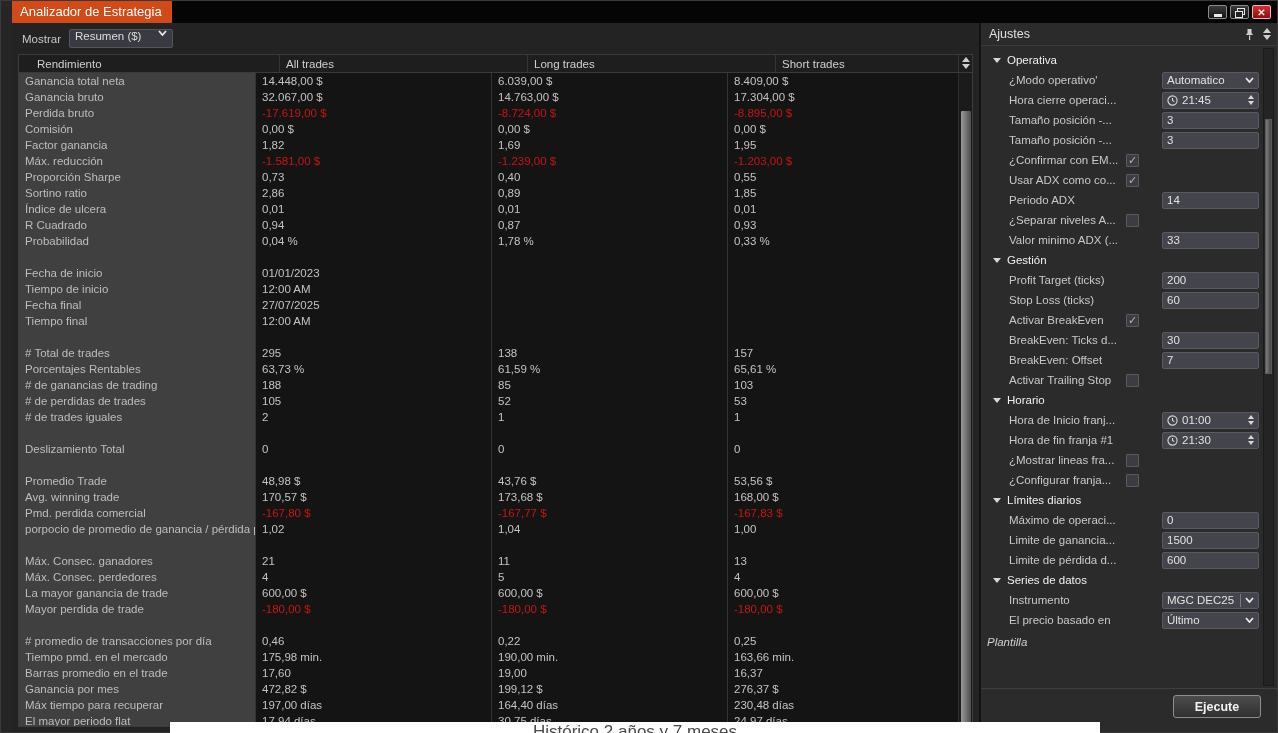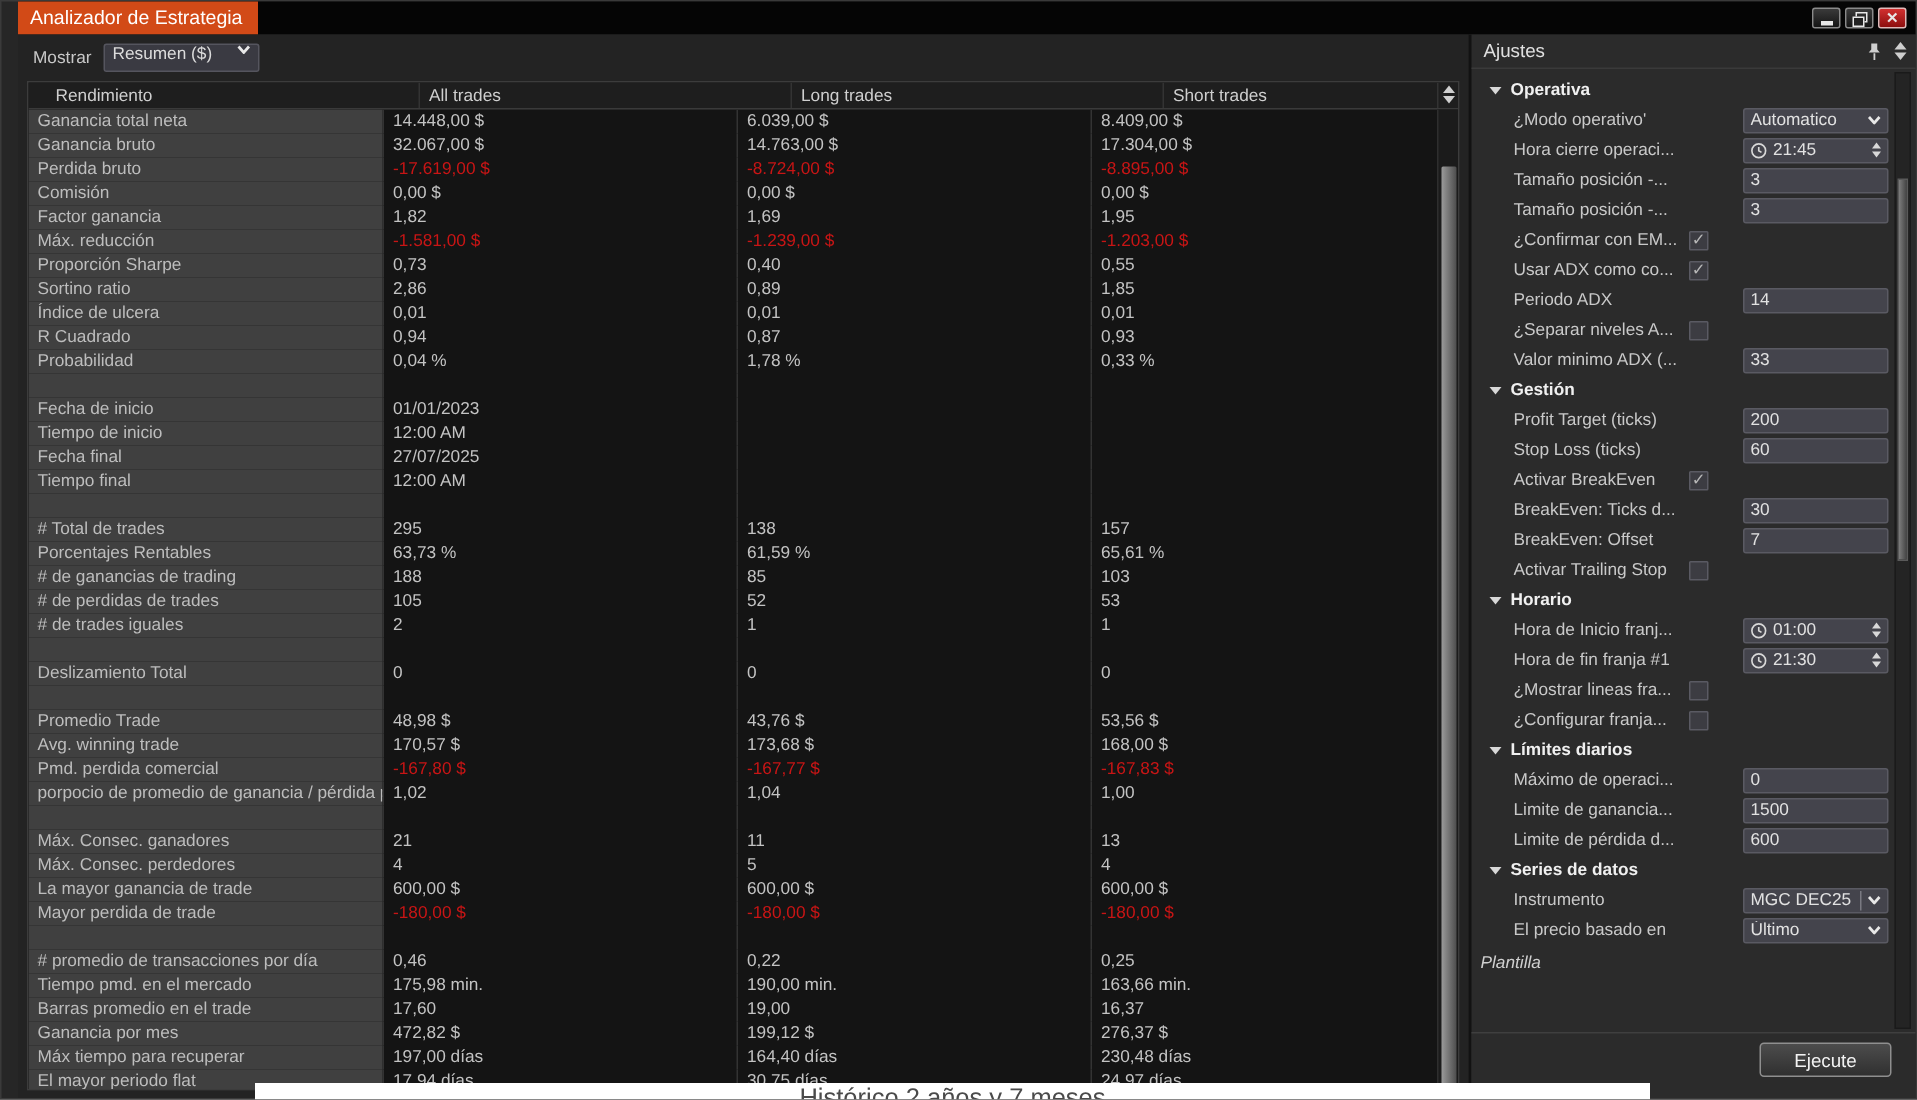--- a/index.html
+++ b/index.html
@@ -63,21 +63,21 @@
   .panel-header { height:23px; flex:0 0 23px; display:flex; align-items:center; padding:0 6px 0 8px;
                   border-bottom:1px solid #3a3a3a; }
   .panel-title { color:#e0e0e0; font-size:12.5px; flex:1; }
   .panel-body { flex:1; position:relative; padding:4px 18px 0 6px; overflow:hidden; }
   .panel-scroll { position:absolute; top:2px; right:3px; bottom:2px; width:11px; background:#242424; border:1px solid #1a1a1a; }
   .panel-scroll .scroll-thumb2 { position:absolute; left:1px; right:1px; top:70px; height:255px;
                   background:linear-gradient(90deg,#7d7d7d,#454545); border:1px solid #5a5a5a; }
 
   .group-header { display:flex; align-items:center; height:20px; gap:6px; padding-left:6px; cursor:pointer; }
   .group-arrow { width:0; height:0; border-left:4px solid transparent; border-right:4px solid transparent; border-top:5px solid #d8d8d8; }
-  .group-name { color:#f0f0f0; font-size:11.5px; font-weight:bold; }
+  .group-name { color:#f0f0f0; font-size:11.5px; font-weight:normal; }
 
   .item { display:flex; align-items:center; height:20px; padding-left:22px; }
   .item-label { flex:1; color:#c9c9c9; font-size:11.5px; overflow:hidden; white-space:nowrap; min-width:0; }
   .fldcol { width:133px; flex:0 0 133px; display:flex; align-items:center; }
 
   .fld { width:133px; height:17px; background:#44444c; border:1px solid #5a5a63; border-radius:2px;
          color:#e2e2e2; font-size:11.5px; display:flex; align-items:center; padding:0 4px; cursor:text;margin-left:36px; }
   .fld .val { flex:1; overflow:hidden; white-space:nowrap; }
   .fld.combo, .fld.time { cursor:pointer; }
   .fld.combo .chev { margin-left:3px; }
@@ -89,21 +89,21 @@
 
   .cbx { width:13px; height:13px; background:#3c3c42; border:1px solid #5a5a63; border-radius:1px;
          color:#b8b8b8; font-size:11px; line-height:11px; text-align:center; cursor:pointer; }
 
   .plantilla-row { height:24px; display:flex; align-items:center; justify-content:flex-start; padding-right:18px; }
   .plantilla { color:#d0d0d0; font-size:11.5px; font-style:italic; cursor:pointer; }
 
   .button-bar { flex:0 0 36px; border-top:1px solid #3f3f3f; display:flex; align-items:center;
                 justify-content:flex-end; padding-right:16px; background:#2b2b2b; }
   .exec-btn { width:88px; height:23px; background:linear-gradient(#4c4c4c,#303030); border:1px solid #8f8f8f;
-              border-radius:3px; color:#f2f2f2; font-size:12.5px; cursor:pointer; font-family:"Liberation Sans",sans-serif; }
+              border-radius:3px; color:#f2f2f2; font-size:12.5px; cursor:pointer; font-family:"Liberation Sans",sans-serif;font-weight:bold; }
   .panel-footer-pad { flex:0 0 8px; }
 
   
   .caption-strip { position:absolute; left:170px; top:722px; width:930px; height:11px; background:#ffffff;
                    overflow:hidden; text-align:center; color:#4a4a4a; font-size:17px; line-height:20px; }
 </style>
 </head>
 <body>
 
 <div class="window">

